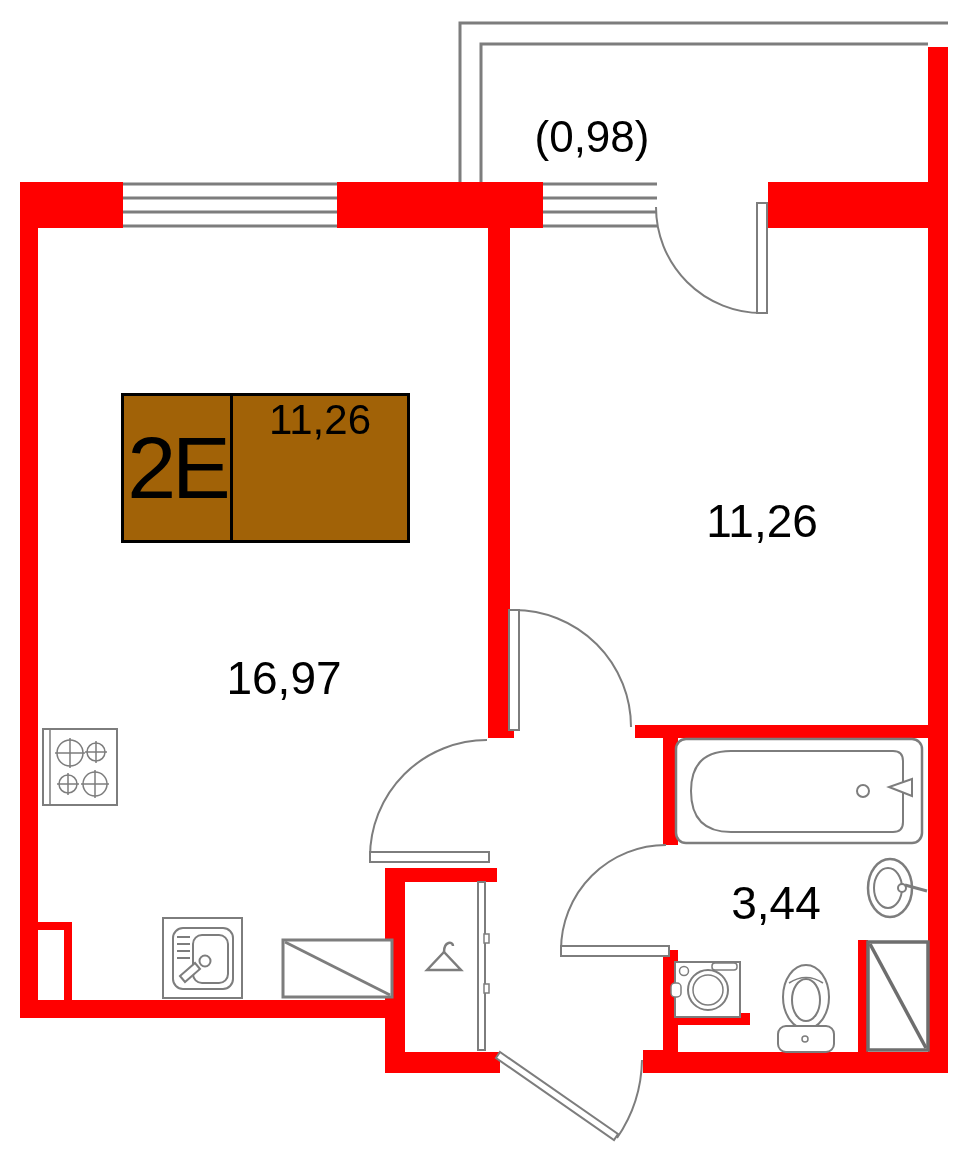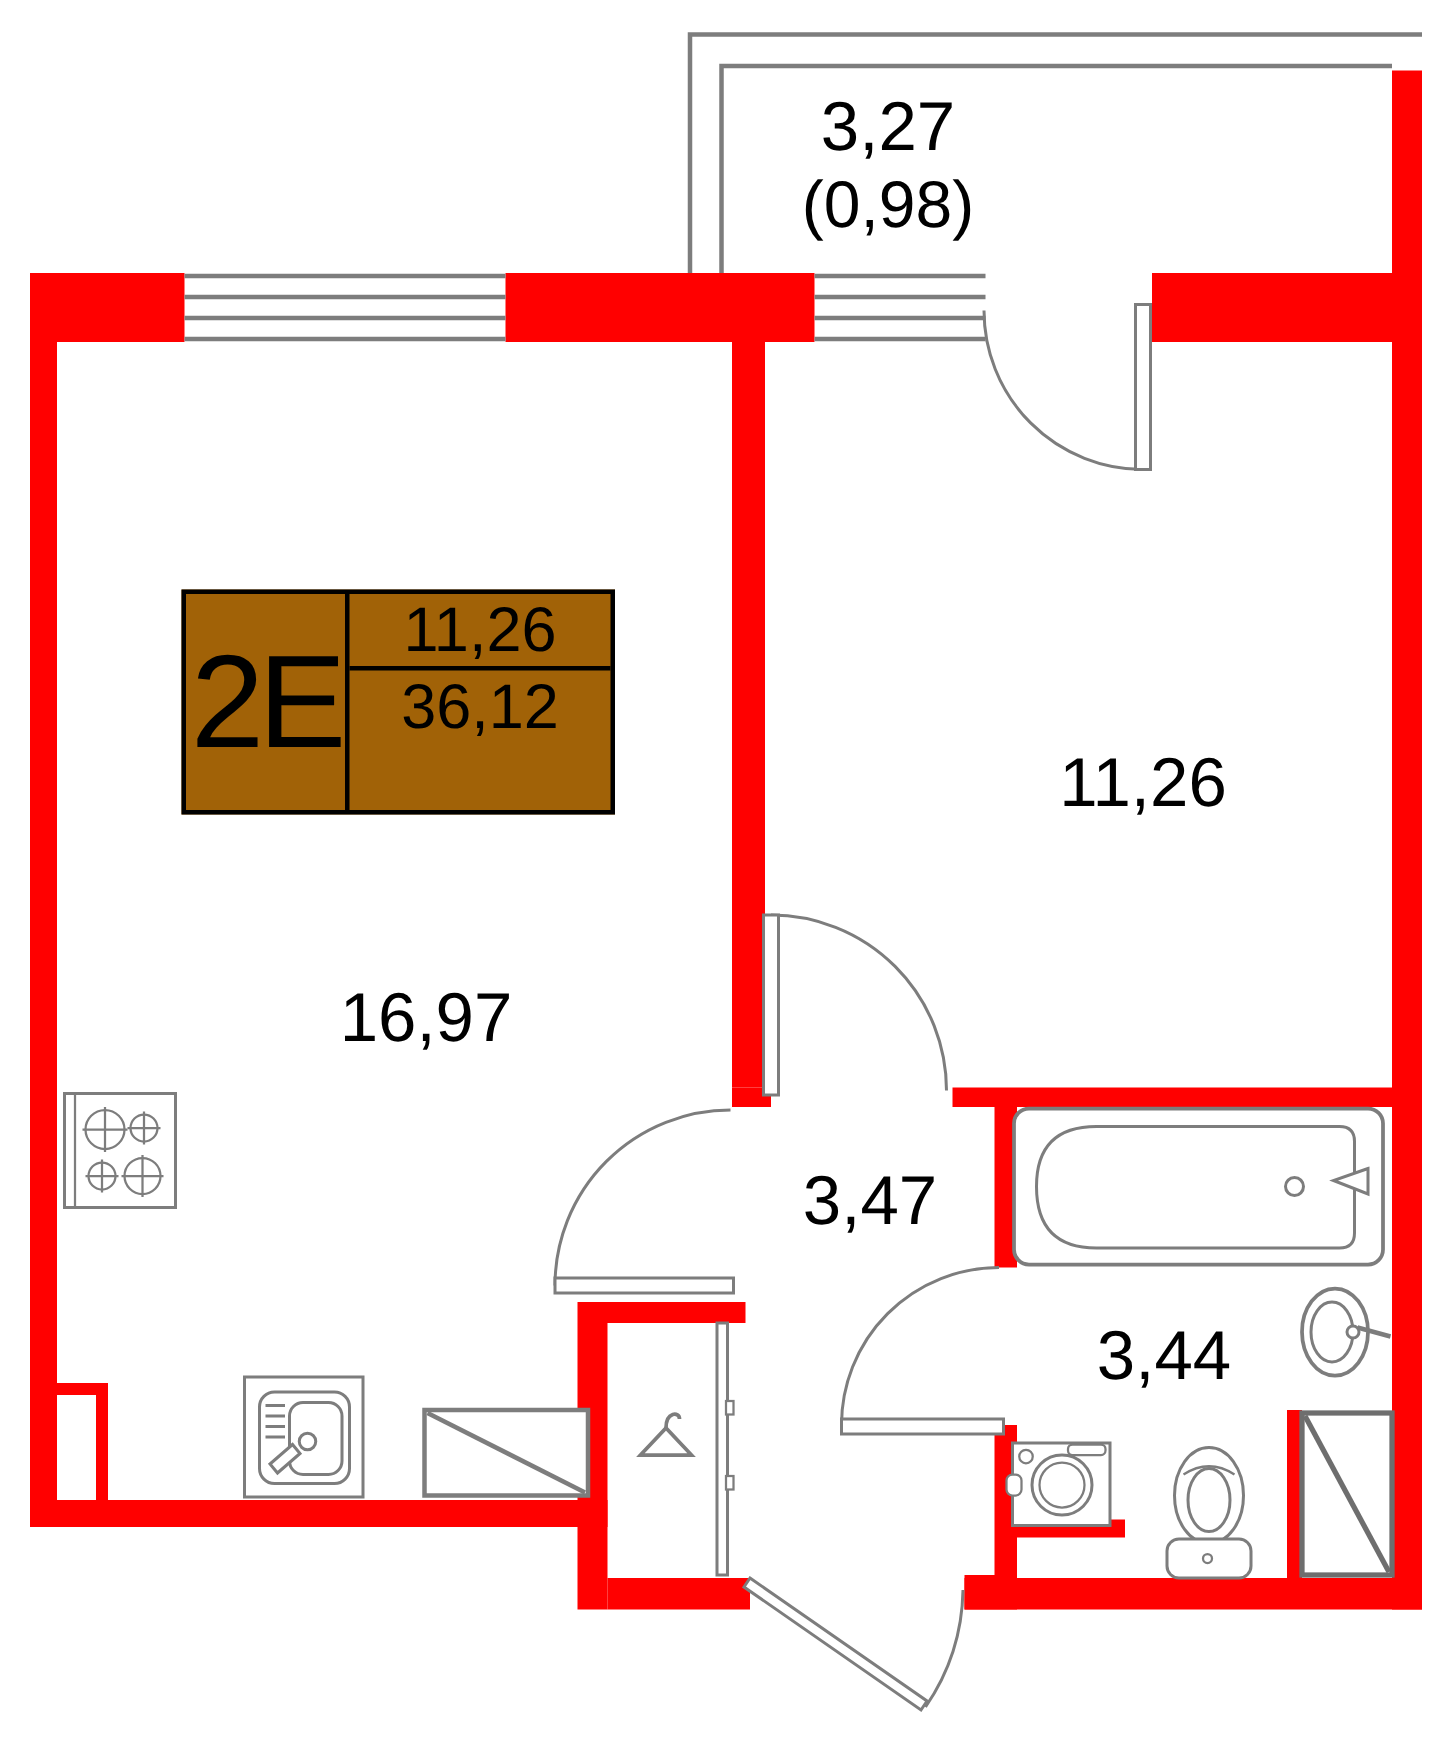--- a/index.html
+++ b/index.html
@@ -174,26 +174,23 @@
       <rect x="283" y="940" width="109" height="57" stroke-width="3"></rect>
       <path d="M285,942 L390,995" fill="none" stroke-width="3"></path>
     </g>
 
     <g stroke="#6e6e6e" fill="#fff">
       <rect x="868" y="942" width="60" height="108" stroke-width="3.5"></rect>
       <path d="M870,944 L926,1048" fill="none" stroke-width="3.5"></path>
     </g>
   </svg>
 
-  <div class="room-label" style="left:592px;top:84px;">3,27</div>
   <div class="room-label small" style="left:592px;top:137px;">(0,98)</div>
   <div class="room-label" style="left:284px;top:678px;">16,97</div>
   <div class="room-label" style="left:762px;top:521px;">11,26</div>
-  <div class="room-label" style="left:580px;top:800px;">3,47</div>
   <div class="room-label" style="left:760px;top:903px;margin-left:16px;">3,44</div>
 
   <div class="info-table">
     <div class="type-cell">2Е</div>
     <div class="val-cell">11,26</div>
-    <div class="val-cell">36,12</div>
   </div>
 
 </div>
 
 </body></html>

